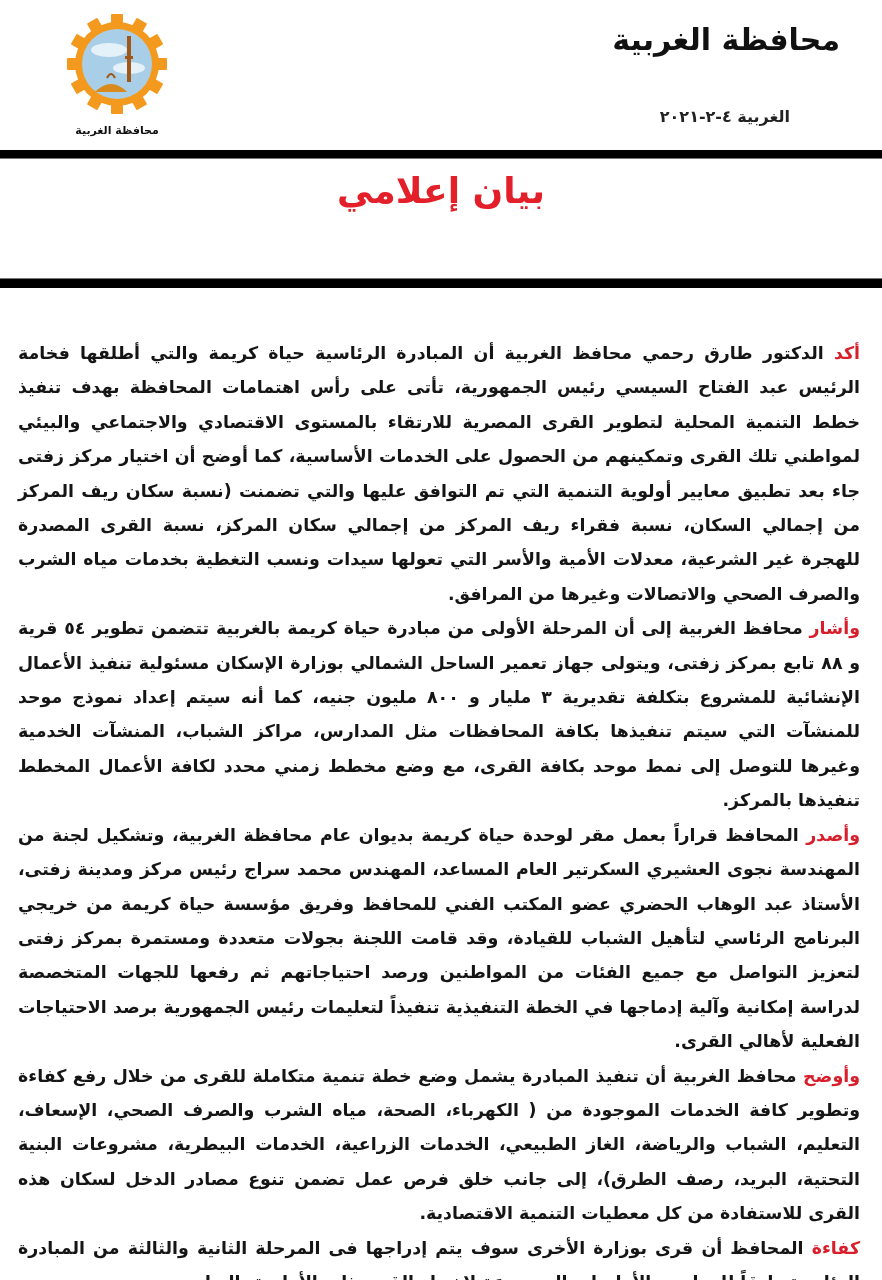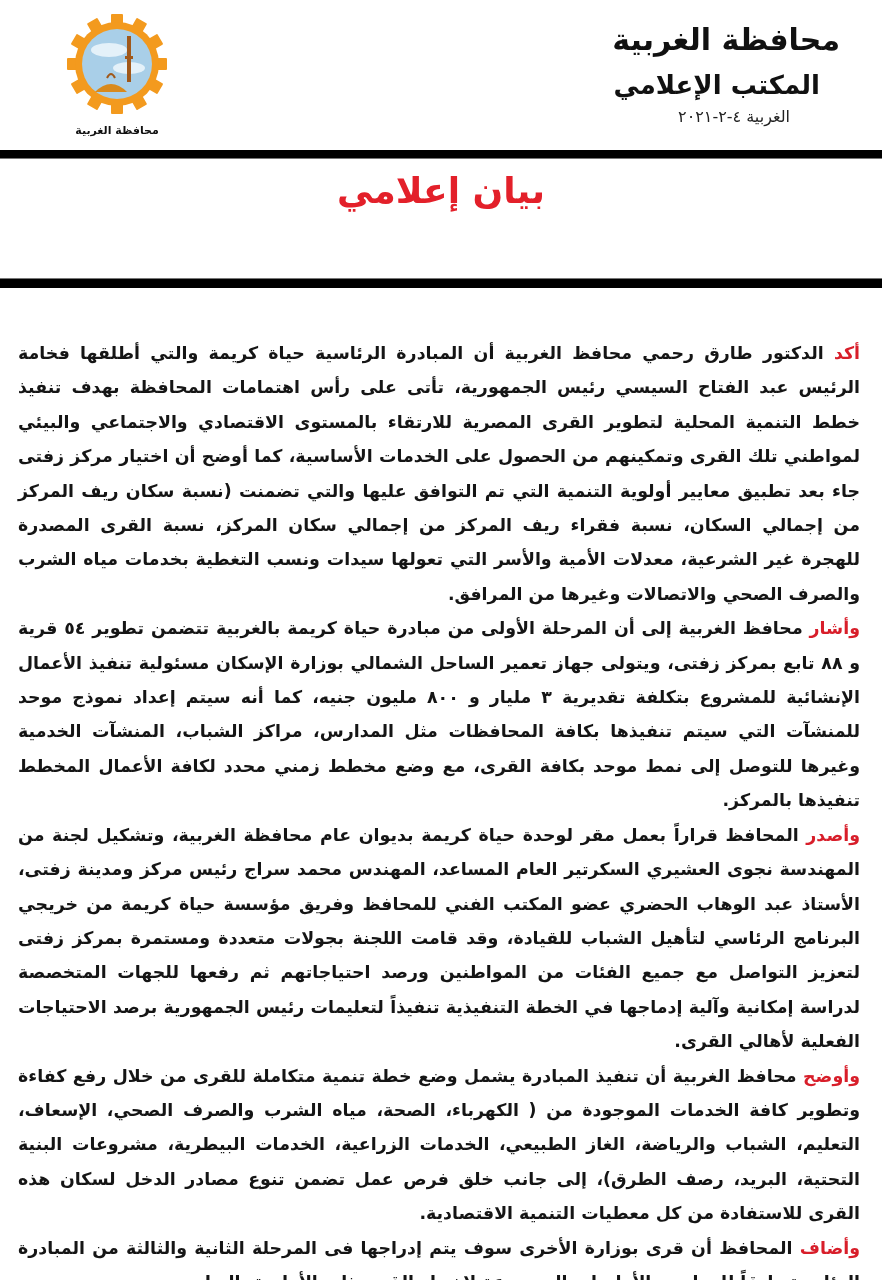--- a/index.html
+++ b/index.html
@@ -4,21 +4,21 @@
 <style>
   html, body { margin:0; padding:0; background:#ffffff; }
   body { width:882px; height:1280px; overflow:hidden; position:relative;
          font-family:"DejaVu Sans", sans-serif; color:#111; }
   .header { position:absolute; left:0; top:0; width:882px; height:150px; }
   .logo { position:absolute; left:62px; top:12px; width:110px; height:130px; }
   .gov-name { position:absolute; right:42px; top:22px; font-size:30px; font-weight:bold;
               direction:rtl; color:#111; letter-spacing:0; }
   .office-name { position:absolute; right:62px; top:70px; font-size:26px; font-weight:bold;
                  direction:rtl; color:#111; }
-  .dateline { position:absolute; right:92px; top:107px; font-size:16px; font-weight:normal;
+  .dateline { position:absolute; right:92px; top:107px; font-size:16px; font-weight:bold;
               direction:rtl; color:#222; }
   .rule { position:absolute; left:0; width:882px; background:#000; }
   .rule.top { top:150px; height:8px; border-bottom:1px solid #777; }
   .rule.bottom { top:278px; height:9px; border-top:1px solid #777; }
   .title-block { position:absolute; left:0; top:160px; width:882px; height:126px; text-align:center; direction:rtl; }
   .main-title { position:absolute; left:0; right:0; top:10px; font-size:36px; font-weight:bold; color:#e3202a; }
   .sub-title { position:absolute; left:0; right:0; top:66px; font-size:28px; font-weight:bold; color:#e3202a; }
   .body { position:absolute; left:18px; right:22px; top:296px; direction:rtl; text-align:justify;
           font-size:17.4px; font-weight:bold; line-height:34.4px; color:#151515;margin-top:40px; }
   .body p { margin:0; text-align-last:right; }
@@ -51,31 +51,30 @@
         <ellipse cx="12" cy="4" rx="16" ry="6" fill="#e4f1f9"></ellipse>
         <rect x="10" y="-28" width="4" height="46" fill="#a0581a"></rect>
         <rect x="8" y="-8" width="8" height="3" fill="#a0581a"></rect>
         <path d="M-22 28 Q-6 12 10 28 Z" fill="#d98a1c"></path>
         <path d="M-10 14 q4 -8 8 0" stroke="#a0581a" stroke-width="2" fill="none"></path>
       </g>
       <text x="55" y="122" text-anchor="middle" font-size="11" font-weight="bold" fill="#111" font-family="DejaVu Sans, sans-serif">محافظة الغربية</text>
     </svg>
   </div>
   <div class="gov-name">محافظة الغربية</div>
-  <div class="office-name">المكتب الإعلامي</div>
   <div class="dateline">الغربية ٤-٢-٢٠٢١</div>
 </div>
 
 <div class="rule top"></div>
 
 <div class="title-block">
   <div class="main-title">بيان إعلامي</div>
 </div>
 
 <div class="rule bottom"></div>
 
 <div class="body">
   <p><span class="lead">أكد</span><span> الدكتور طارق رحمي محافظ الغربية أن المبادرة الرئاسية حياة كريمة والتي أطلقها فخامة الرئيس عبد الفتاح السيسي رئيس الجمهورية، تأتى على رأس اهتمامات المحافظة بهدف تنفيذ خطط التنمية المحلية لتطوير القرى المصرية للارتقاء بالمستوى الاقتصادي والاجتماعي والبيئي لمواطني تلك القرى وتمكينهم من الحصول على الخدمات الأساسية، كما أوضح أن اختيار مركز زفتى جاء بعد تطبيق معايير أولوية التنمية التي تم التوافق عليها والتي تضمنت (نسبة سكان ريف المركز من إجمالي السكان، نسبة فقراء ريف المركز من إجمالي سكان المركز، نسبة القرى المصدرة للهجرة غير الشرعية، معدلات الأمية والأسر التي تعولها سيدات ونسب التغطية بخدمات مياه الشرب والصرف الصحي والاتصالات وغيرها من المرافق.</span></p>
   <p><span class="lead">وأشار</span><span> محافظ الغربية إلى أن المرحلة الأولى من مبادرة حياة كريمة بالغربية تتضمن تطوير ٥٤ قرية و ٨٨ تابع بمركز زفتى، ويتولى جهاز تعمير الساحل الشمالي بوزارة الإسكان مسئولية تنفيذ الأعمال الإنشائية للمشروع بتكلفة تقديرية ٣ مليار و ٨٠٠ مليون جنيه، كما أنه سيتم إعداد نموذج موحد للمنشآت التي سيتم تنفيذها بكافة المحافظات مثل المدارس، مراكز الشباب، المنشآت الخدمية وغيرها للتوصل إلى نمط موحد بكافة القرى، مع وضع مخطط زمني محدد لكافة الأعمال المخطط تنفيذها بالمركز.</span></p>
   <p><span class="lead">وأصدر</span><span> المحافظ قراراً بعمل مقر لوحدة حياة كريمة بديوان عام محافظة الغربية، وتشكيل لجنة من المهندسة نجوى العشيري السكرتير العام المساعد، المهندس محمد سراج رئيس مركز ومدينة زفتى، الأستاذ عبد الوهاب الحضري عضو المكتب الفني للمحافظ وفريق مؤسسة حياة كريمة من خريجي البرنامج الرئاسي لتأهيل الشباب للقيادة، وقد قامت اللجنة بجولات متعددة ومستمرة بمركز زفتى لتعزيز التواصل مع جميع الفئات من المواطنين ورصد احتياجاتهم ثم رفعها للجهات المتخصصة لدراسة إمكانية وآلية إدماجها في الخطة التنفيذية تنفيذاً لتعليمات رئيس الجمهورية برصد الاحتياجات الفعلية لأهالي القرى.</span></p>
   <p><span class="lead">وأوضح</span><span> محافظ الغربية أن تنفيذ المبادرة يشمل وضع خطة تنمية متكاملة للقرى من خلال رفع كفاءة وتطوير كافة الخدمات الموجودة من ( الكهرباء، الصحة، مياه الشرب والصرف الصحي، الإسعاف، التعليم، الشباب والرياضة، الغاز الطبيعي، الخدمات الزراعية، الخدمات البيطرية، مشروعات البنية التحتية، البريد، رصف الطرق)، إلى جانب خلق فرص عمل تضمن تنوع مصادر الدخل لسكان هذه القرى للاستفادة من كل معطيات التنمية الاقتصادية.</span></p>
-  <p><span class="lead">وأضاف</span><span> المحافظ أن قرى بوزارة الأخرى سوف يتم إدراجها فى المرحلة الثانية والثالثة من المبادرة الرئاسية طبقاً للمعايير والأولويات الموضوعة لاختيار القرى ذات الأولوية بالتطوير.</span></p>
+  <p><span class="lead">كفاءة</span><span> المحافظ أن قرى بوزارة الأخرى سوف يتم إدراجها فى المرحلة الثانية والثالثة من المبادرة الرئاسية طبقاً للمعايير والأولويات الموضوعة لاختيار القرى ذات الأولوية بالتطوير.</span></p>
 </div>
 
 </body></html>

